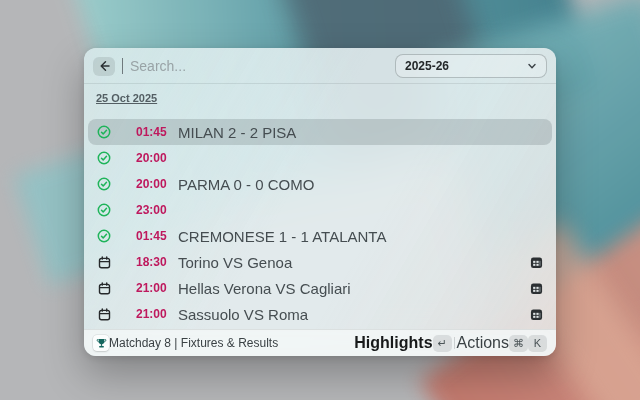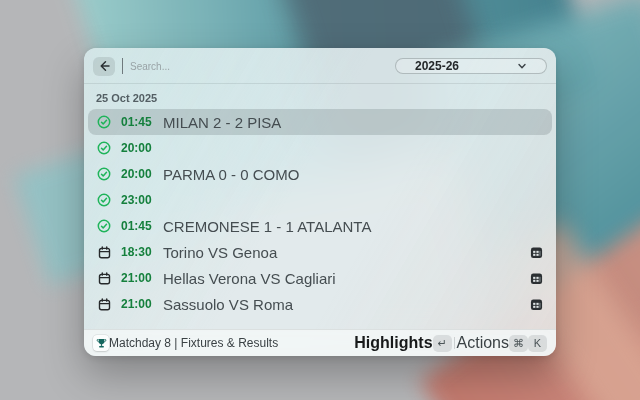--- a/index.html
+++ b/index.html
@@ -33,35 +33,35 @@
             overflow:hidden; }
   .window-tint { position:absolute; inset:0; pointer-events:none; border-radius:12px;
             background:linear-gradient(120deg, rgba(177,214,215,0.30), rgba(255,255,255,0) 45%),
                        linear-gradient(300deg, rgba(214,160,148,0.14), rgba(255,255,255,0) 40%); }
 
   
   .hdr { position:relative; height:36px; display:flex; align-items:center; padding:0 9px; gap:7px; }
   .back-btn { width:22px; height:19px; border-radius:6px; background:rgba(80,92,96,0.16);
               display:flex; align-items:center; justify-content:center; cursor:pointer; flex:0 0 auto; }
   .caret { width:1px; height:16px; background:#6f797d; }
-  .search-ph { font-size:10px; color:#99a3a6; flex:1 1 auto; white-space:nowrap; overflow:hidden; }
-  .dropdown { height:16px; min-width:152px; border:1px solid rgba(55,66,70,0.28); border-radius:8px;
+  .search-ph { font-size:14px; color:#99a3a6; flex:1 1 auto; white-space:nowrap; overflow:hidden; }
+  .dropdown { height:24px; min-width:152px; border:1px solid rgba(55,66,70,0.28); border-radius:8px;
               background:rgba(255,255,255,0.22); display:flex; align-items:center;
-              padding:0 19px; gap:20px; cursor:pointer; }
+              padding:0 9px; gap:20px; cursor:pointer; }
   .dropdown .val { font-size:12px; font-weight:700; color:#24282a; flex:1; }
   .hdr-divider { position:absolute; left:0; right:0; bottom:0; height:1px; background:rgba(30,40,44,0.10); }
 
   
   .list { position:absolute; top:37px; left:0; right:0; bottom:0; padding:0 4px; overflow:hidden; }
-  .section-header { font-size:11px; font-weight:600; color:#535e63; padding:7px 8px 5px; }
+  .section-header { font-size:11px; font-weight:600; color:#535e63; padding:7px 8px 15px;text-decoration:underline; }
   .section-header.second { padding-top:10px; }
   .row { height:26px; display:flex; align-items:center; gap:0; padding:0 9px; border-radius:8px; cursor:pointer; }
   .row.selected { background:rgba(120,133,137,0.30); }
   .row .status { width:14px; height:14px; display:flex; align-items:center; justify-content:center; flex:0 0 auto; }
-  .row .time { font-size:12px; font-weight:700; color:#15803d; margin-left:10px; width:33px; flex:0 0 auto; }
+  .row .time { font-size:12px; font-weight:700; color:#be185d; margin-left:25px; width:33px; flex:0 0 auto; }
   .row .title { font-size:15px; color:#454d51; margin-left:9px; white-space:nowrap; }
   .row .spacer { flex:1 1 auto; }
   .row .accessory { width:14px; height:14px; display:flex; align-items:center; justify-content:center; flex:0 0 auto; }
 
   
   .footer { position:absolute; left:0; right:0; bottom:0; height:27px;
             background:rgba(243,247,247,0.82); border-top:1px solid rgba(30,40,44,0.10);
             border-radius:0 0 12px 12px; display:flex; align-items:center; padding:0 9px; 
             backdrop-filter:blur(8px); -webkit-backdrop-filter:blur(8px); }
   .app-icon { width:16px; height:16px; border-radius:4px; background:#fbfdfd;

